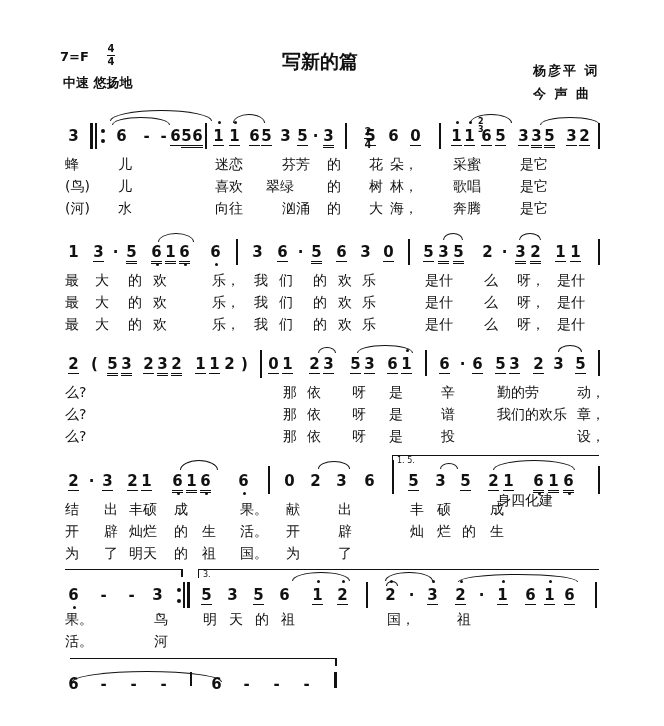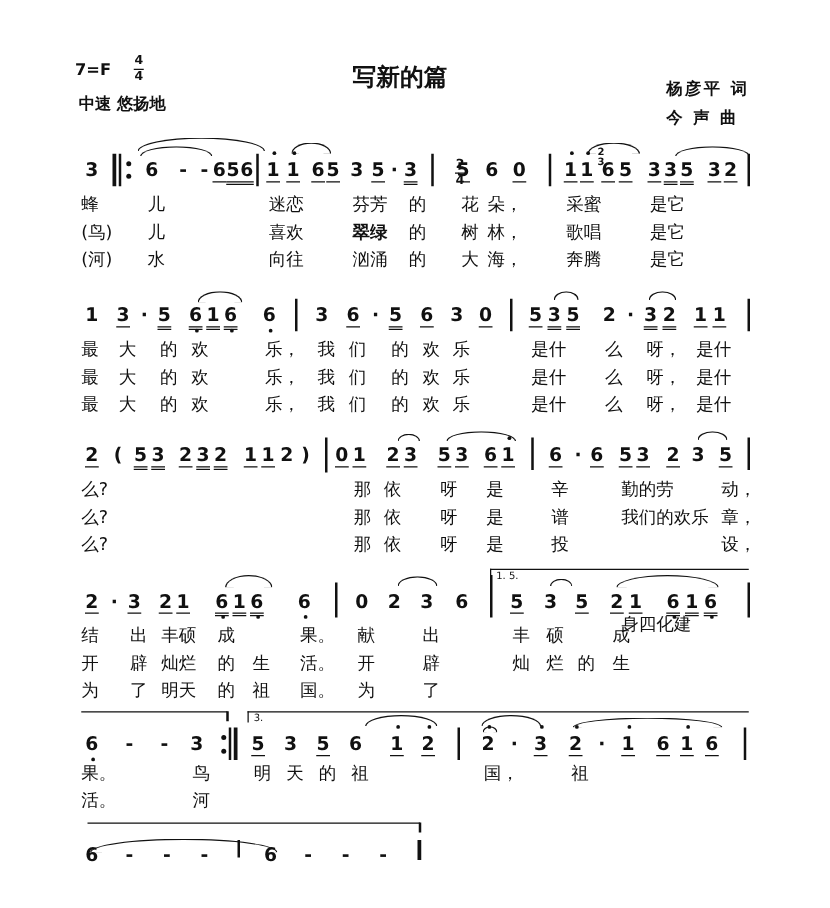--- a/index.html
+++ b/index.html
@@ -251,21 +251,21 @@
     <span class="lyric" style="left: 215px; top: 156px;">迷恋</span>
     <span class="lyric" style="left: 282px; top: 156px;">芬芳</span>
     <span class="lyric" style="left: 327px; top: 156px;">的</span>
     <span class="lyric" style="left: 369px; top: 156px;">花</span>
     <span class="lyric" style="left: 390px; top: 156px;">朵，</span>
     <span class="lyric" style="left: 453px; top: 156px;">采蜜</span>
     <span class="lyric" style="left: 520px; top: 156px;">是它</span>
     <span class="lyric" style="left: 65px; top: 178px;">(鸟)</span>
     <span class="lyric" style="left: 118px; top: 178px;">儿</span>
     <span class="lyric" style="left: 215px; top: 178px;">喜欢</span>
-    <span class="lyric" style="left: 282px; top: 178px; font-weight: bold;">翠绿</span>
+    <span class="lyric" style="left: 266px; top: 178px;">翠绿</span>
     <span class="lyric" style="left: 327px; top: 178px;">的</span>
     <span class="lyric" style="left: 369px; top: 178px;">树</span>
     <span class="lyric" style="left: 390px; top: 178px;">林，</span>
     <span class="lyric" style="left: 453px; top: 178px;">歌唱</span>
     <span class="lyric" style="left: 520px; top: 178px;">是它</span>
     <span class="lyric" style="left: 65px; top: 200px;">(河)</span>
     <span class="lyric" style="left: 118px; top: 200px;">水</span>
     <span class="lyric" style="left: 215px; top: 200px;">向往</span>
     <span class="lyric" style="left: 282px; top: 200px;">汹涌</span>
     <span class="lyric" style="left: 327px; top: 200px;">的</span>

